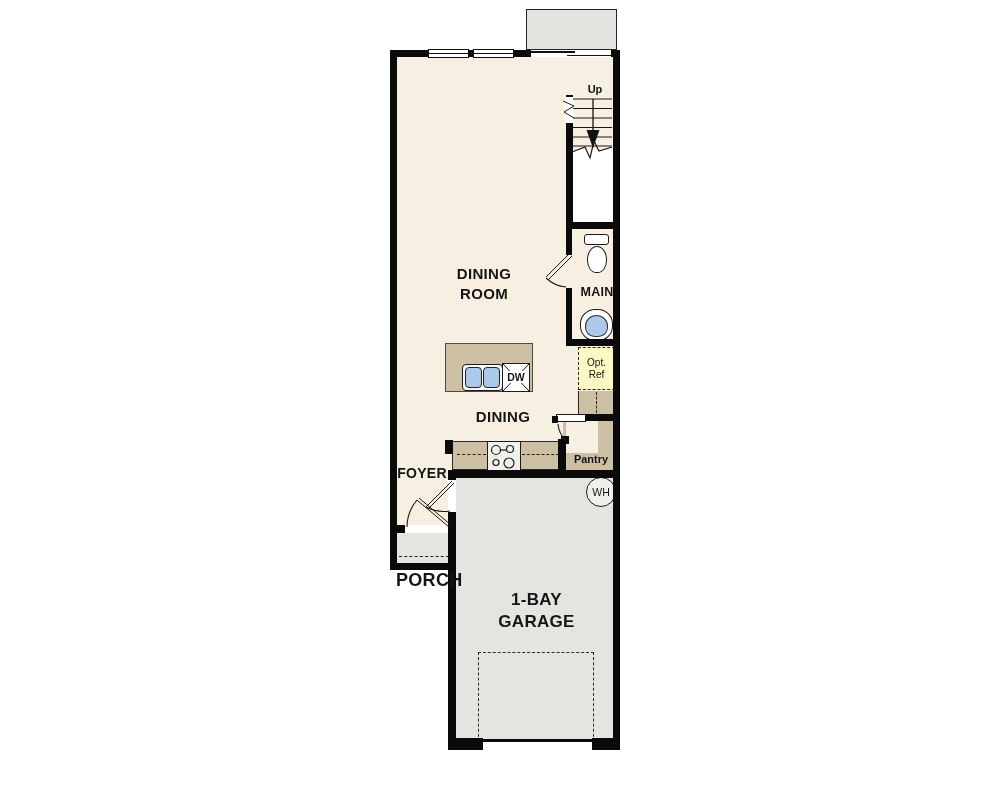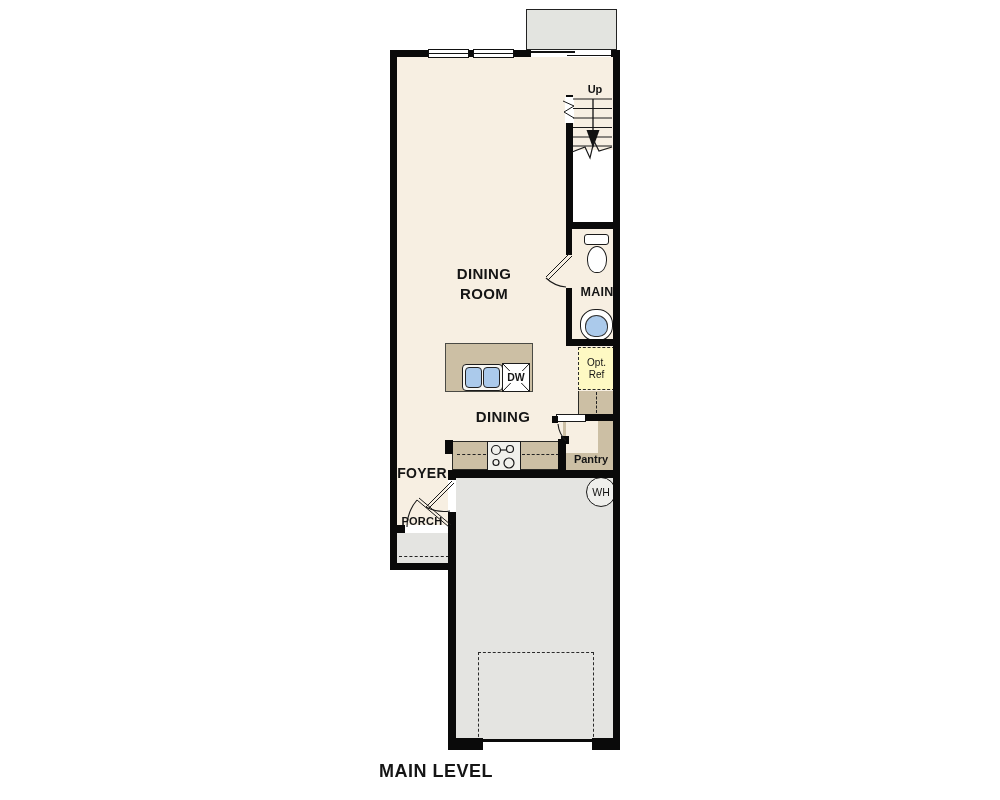--- a/index.html
+++ b/index.html
@@ -142,16 +142,16 @@
 
   <div class="lbl reg" style="left:580px;top:82px;width:30px;font-size:11px;">Up</div>
   <div class="lbl" style="left:434px;top:264px;width:100px;font-size:15px;">DINING ROOM</div>
   <div class="lbl" style="left:575px;top:284px;width:44px;font-size:12.5px;">MAIN</div>
   <div class="lbl reg" style="left:502px;top:371px;width:28px;font-size:10.5px;">
     <span style="background:#fff;padding:0 1px;">DW</span>
   </div>
   <div class="lbl" style="left:453px;top:407px;width:100px;font-size:15px;">DINING</div>
   <div class="lbl reg" style="left:566px;top:452px;width:50px;font-size:11px;">Pantry</div>
   <div class="lbl" style="left:392px;top:464px;width:60px;font-size:14px;">FOYER</div>
-  <div class="lbl" style="left:396px;top:514px;width:52px;font-size:11px;">PORCH</div>
-  <div class="lbl" style="left:356px;top:760px;width:160px;font-size:18px;letter-spacing:.5px;">MAIN LEVEL</div>
+  <div class="lbl" style="left:396px;top:569px;width:52px;font-size:18px;">PORCH</div>
+  <div class="lbl" style="left:494px;top:589px;width:85px;font-size:17px;">1-BAY GARAGE</div>
 
 </div>
 
 </body></html>

